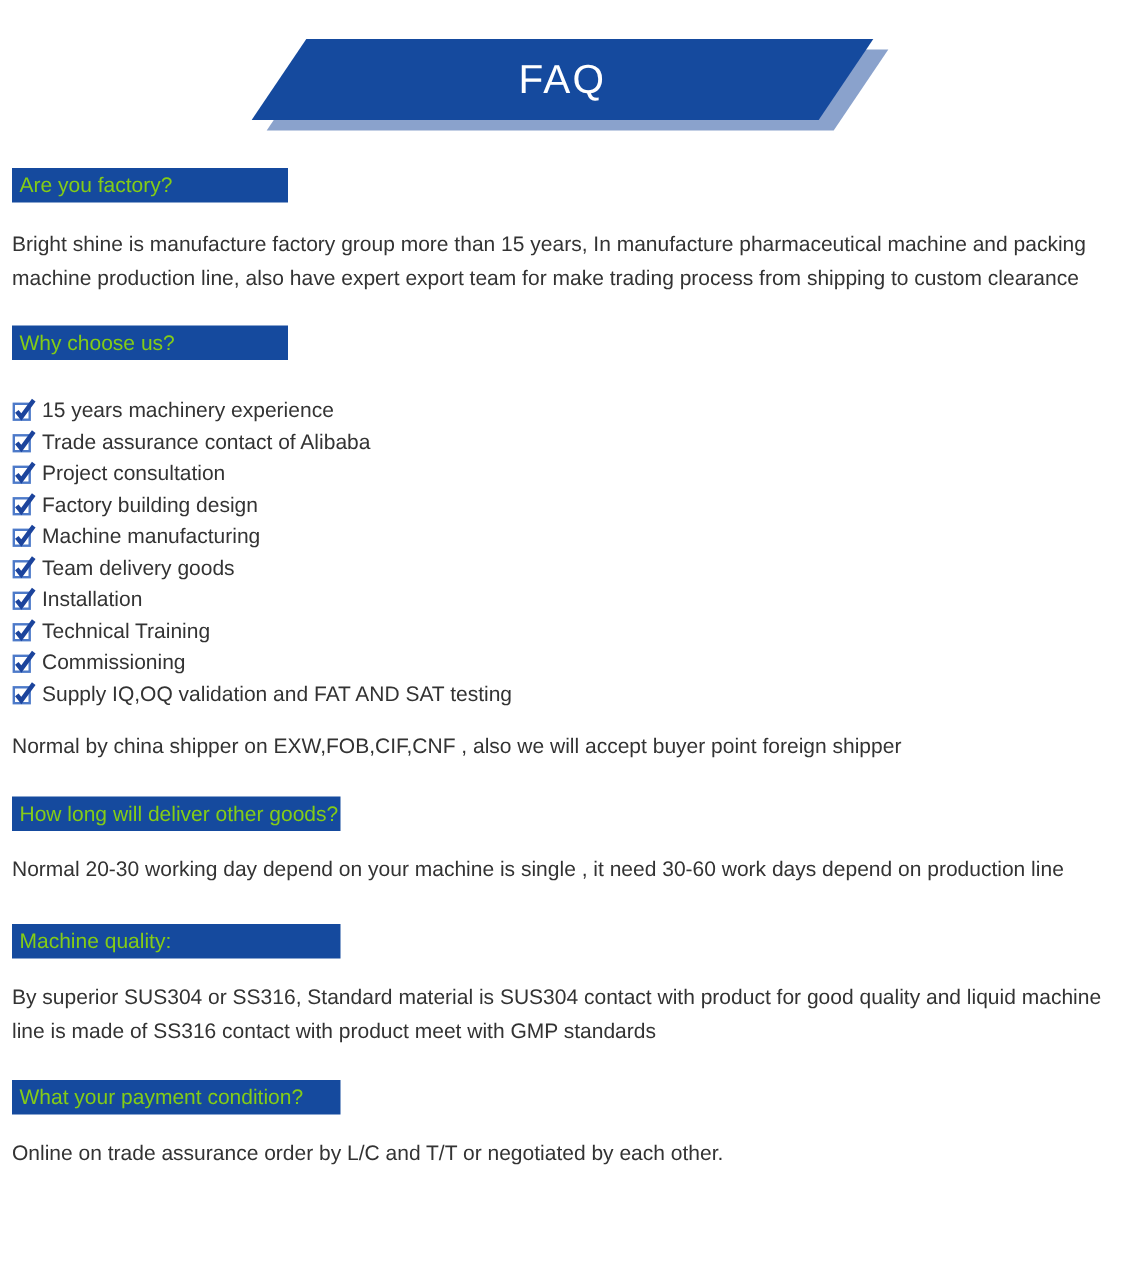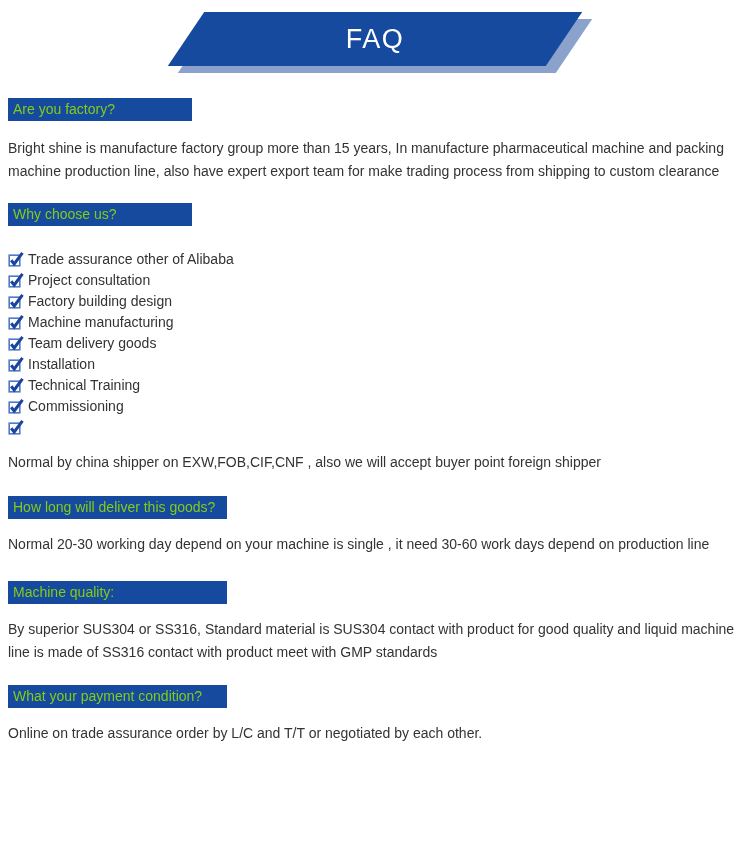--- a/index.html
+++ b/index.html
@@ -8,21 +8,21 @@
     --check-outline:#4d7ac9;
     --check-stroke:#1c449c;
     --text:#333333;
   }
   *{margin:0;padding:0;box-sizing:border-box;}
   html,body{background:#ffffff;}
   .page{
     width:750px;height:843px;overflow:hidden;
     font-family:"Liberation Sans",sans-serif;
     color:var(--text);
-    padding:2px 8px;
+    padding:16px 8px;
     position:relative;
     background:#ffffff;
   }
   
   .banner-wrap{position:relative;height:72px;margin:0 -8px 24px -8px;}
   .banner-shape{position:absolute;height:54px;width:378px;}
   .banner-shadow{left:196px;top:17px;background:var(--banner-shadow);transform:skewX(-34deg);}
   .banner-main{left:186px;top:10px;background:var(--primary);transform:skewX(-34deg);}
   .banner-title{
     position:absolute;left:186px;top:10px;width:378px;height:54px;
@@ -66,21 +66,28 @@
     <div>machine production line, also have expert export team for make trading process from shipping to custom clearance</div>
   </div>
 
   <div class="bar bar-narrow mt20">Why choose us?</div>
   <div class="checklist">
     <div class="check-item">
       <svg viewBox="0 0 16 16">
           <rect x="1.2" y="4.2" width="10.6" height="10.6"></rect>
           <path d="M3.2 9.2 L6.2 13 L14.5 1.8"></path>
         </svg>
-      <span>Trade assurance other of Alibaba</span>
+      <span>15 years machinery experience</span>
+    </div>
+    <div class="check-item">
+      <svg viewBox="0 0 16 16">
+          <rect x="1.2" y="4.2" width="10.6" height="10.6"></rect>
+          <path d="M3.2 9.2 L6.2 13 L14.5 1.8"></path>
+        </svg>
+      <span>Trade assurance contact of Alibaba</span>
     </div>
     <div class="check-item">
       <svg viewBox="0 0 16 16">
           <rect x="1.2" y="4.2" width="10.6" height="10.6"></rect>
           <path d="M3.2 9.2 L6.2 13 L14.5 1.8"></path>
         </svg>
       <span>Project consultation</span>
     </div>
     <div class="check-item">
       <svg viewBox="0 0 16 16">
@@ -122,28 +129,29 @@
           <rect x="1.2" y="4.2" width="10.6" height="10.6"></rect>
           <path d="M3.2 9.2 L6.2 13 L14.5 1.8"></path>
         </svg>
       <span>Commissioning</span>
     </div>
     <div class="check-item">
       <svg viewBox="0 0 16 16">
           <rect x="1.2" y="4.2" width="10.6" height="10.6"></rect>
           <path d="M3.2 9.2 L6.2 13 L14.5 1.8"></path>
         </svg>
+      <span>Supply IQ,OQ validation and FAT AND SAT testing</span>
     </div>
   </div>
 
   <div class="para mt14">
     <div>Normal by china shipper on EXW,FOB,CIF,CNF , also we will accept buyer point foreign shipper</div>
   </div>
 
-  <div class="bar bar-wide mt22">How long will deliver this goods?</div>
+  <div class="bar bar-wide mt22">How long will deliver other goods?</div>
   <div class="para mt14">
     <div>Normal 20-30 working day depend on your machine is single , it need 30-60 work days depend on production line</div>
   </div>
 
   <div class="bar bar-wide mt25">Machine quality:</div>
   <div class="para mt14">
     <div>By superior SUS304 or SS316, Standard material is SUS304 contact with product for good quality and  liquid machine</div>
     <div>line is made of SS316 contact with product meet with GMP standards</div>
   </div>
 

